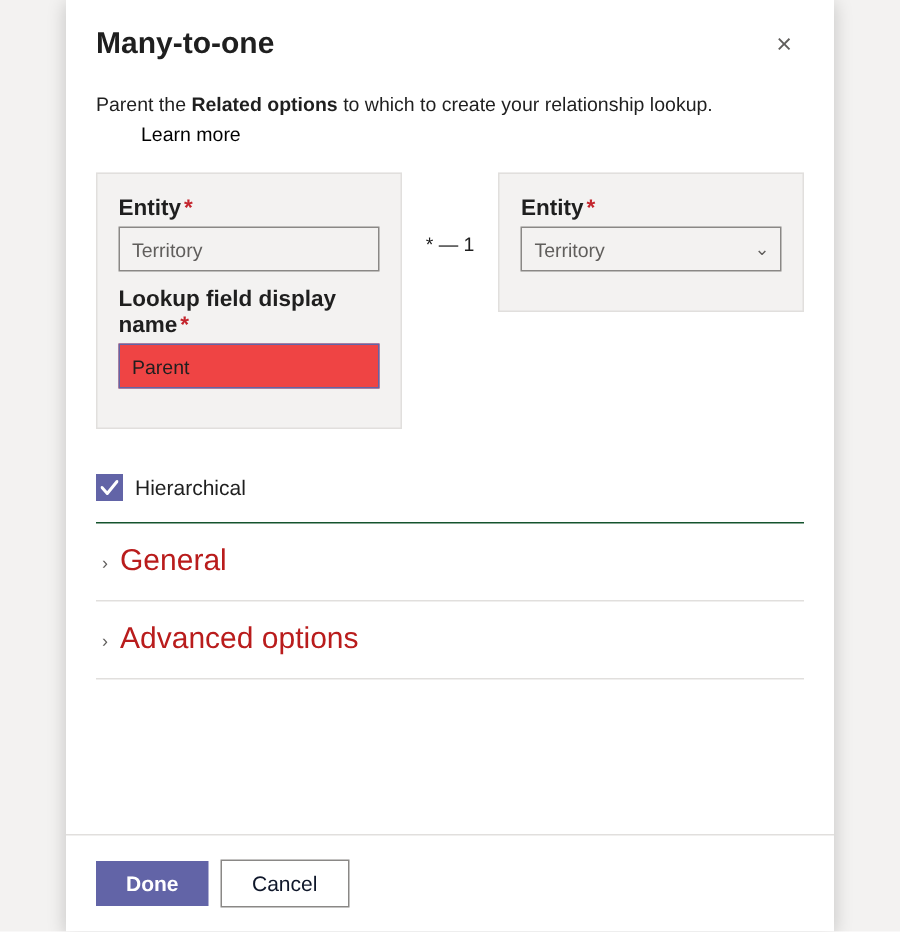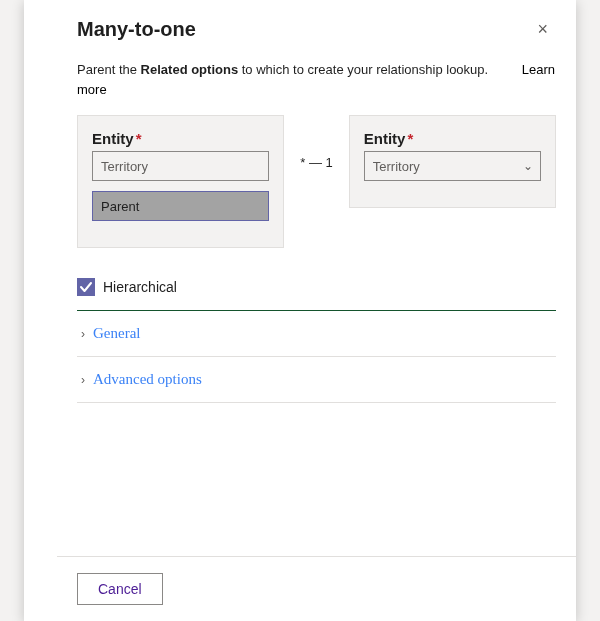--- a/index.html
+++ b/index.html
@@ -7,27 +7,26 @@
       font-family: 'Segoe UI', Arial, sans-serif;
       font-size: 14px;
       background: #f3f2f1;
       display: flex;
       justify-content: center;
       align-items: center;
       min-height: 100vh;
     }
     .dialog {
       background: #fff;
-      width: 552px;
+      width: 512px;
       min-height: 621px;
       position: relative;
       display: flex;
       flex-direction: column;
       box-shadow: 0 2px 12px rgba(0,0,0,0.2);
-      padding-left: 33px;
     }
     .dialog-header {
       display: flex;
       justify-content: space-between;
       align-items: center;
       padding: 16px 20px 10px 20px;
       border-bottom: none;
     }
     .dialog-title {
       font-size: 20px;
@@ -97,21 +96,21 @@
       color: #c4262e;
       margin-left: 2px;
     }
     .field-group {
       margin-bottom: 10px;
     }
     .field-input {
       width: 100%;
       padding: 5px 8px;
       border: 1px solid #8a8886;
-      background: #a3a3a3;
+      background: #ef4444;
       font-size: 13px;
       color: #1f1f1f;
       outline: none;
       height: 30px;
     }
     .field-input.active-input {
       border-color: #6264a7;
     }
     .field-input.readonly-field {
       background: #f3f2f1;
@@ -151,24 +150,23 @@
       align-items: center;
       gap: 8px;
       cursor: pointer;
       padding: 0 4px;
     }
     .chevron-icon {
       font-size: 12px;
       color: #605e5c;
     }
     .collapsible-label {
-      font-size: 15px;
-      color: #3b82f6;
+      font-size: 20px;
+      color: #b91c1c;
       font-weight: 400;
-      font-family: Liberation Serif, serif;
     }
     .hierarchical-section {
       display: flex;
       align-items: center;
       gap: 8px;
       padding: 14px 0;
       border-bottom: 1px solid #14532d;
     }
     .checkbox-custom {
       width: 18px;
@@ -201,21 +199,21 @@
       color: #fff;
       border: none;
       padding: 7px 20px;
       font-size: 14px;
       font-weight: 600;
       cursor: pointer;
       min-width: 70px;
     }
     .btn-cancel {
       background: #fff;
-      color: #4c1d95;
+      color: #0f172a;
       border: 1px solid #8a8886;
       padding: 7px 20px;
       font-size: 14px;
       cursor: pointer;
       min-width: 70px;
     }
   </style>
 </head>
 <body>
 
@@ -238,20 +236,23 @@
     <div class="relationship-row">
 
       <div class="panel">
         <div class="field-group">
           <div class="field-label">
             <span>Entity</span><span class="required-star">*</span>
           </div>
           <input class="field-input readonly-field" type="text" readonly="" value="Territory" style="">
         </div>
         <div class="field-group">
+          <div class="field-label">
+            <span>Lookup field display name</span><span class="required-star">*</span>
+          </div>
           <input class="field-input active-input" type="text" value="Parent" style="">
         </div>
       </div>
 
       <div class="cardinality-box">
         <span>* — 1</span>
       </div>
 
       <div class="panel">
         <div class="field-group">
@@ -287,15 +288,16 @@
     <div class="collapsible-section">
       <div class="collapsible-header">
         <span class="chevron-icon">›</span>
         <span class="collapsible-label">Advanced options</span>
       </div>
     </div>
 
   </div>
 
   <div class="dialog-footer">
+    <button class="btn-done">Done</button>
     <button class="btn-cancel">Cancel</button>
   </div>
 </div>
 
 </body></html>

